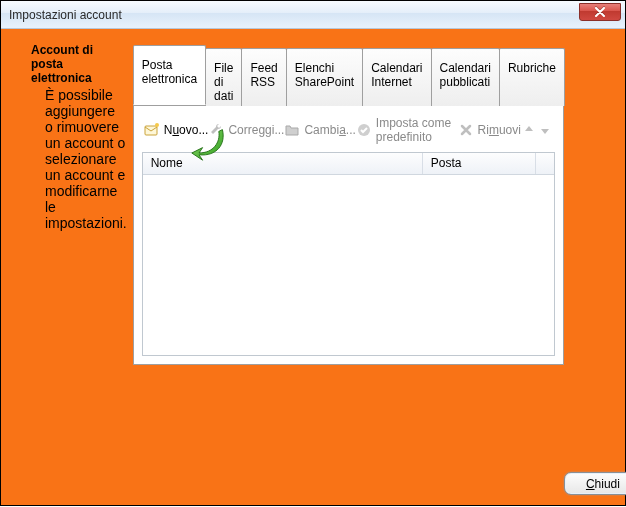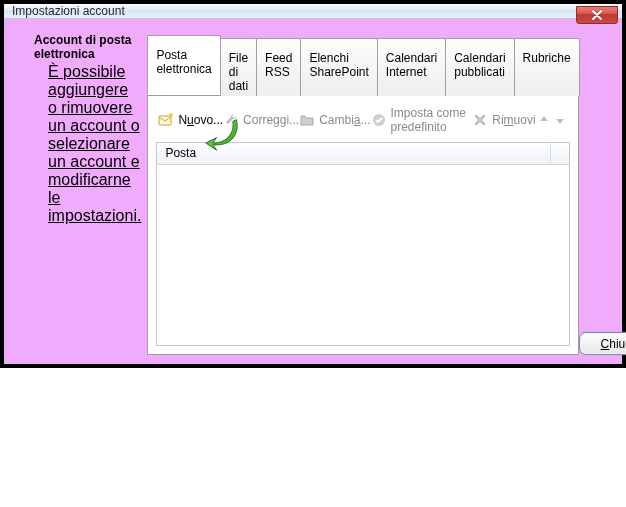--- a/index.html
+++ b/index.html
@@ -7,23 +7,23 @@
   body {
     font-family: "Segoe UI", Tahoma, sans-serif;
     font-size: 12px;
     background: #fff;
     width: 626px;
     height: 507px;
     overflow: hidden;
   }
   .window {
     width: 626px;
-    height: 368px;
-    border: 4px solid #000000;
-    background: #f0abfc;
+    height: 506px;
+    border: 1px solid #000000;
+    background: #f97316;
     display: flex;
     flex-direction: column;
   }
   .titlebar {
     height: 28px;
     background: linear-gradient(to bottom, #f7fbff 0%, #e4eef9 45%, #d6e5f5 46%, #e8f2fc 100%);
     border-bottom: 1px solid #b8c7d8;
     display: flex;
     align-items: center;
     padding: 0 0 0 8px;
@@ -57,24 +57,23 @@
   .heading-block {
     padding: 4px 6px 18px 16px;
   }
   .heading-title {
     font-weight: bold;
     font-size: 12px;
     color: #000;
     margin-bottom: 2px;
   }
   .heading-desc {
-    font-size: 16px;
+    font-size: 14px;
     color: #000;
     padding-left: 14px;
-    text-decoration: underline;
   }
   .tabs-wrap {
     margin-top: 6px;
   }
   .tabstrip {
     display: flex;
     position: relative;
     top: 1px;
     z-index: 2;
   }
@@ -286,20 +285,21 @@
                 <stop offset="100%" stop-color="#2f9e1e"></stop>
               </linearGradient>
             </defs>
             <path d="M32 6 C 34 18, 26 30, 10 30 L14 24 L2 30 L14 38 L10 32 C 30 34, 40 20, 36 4 Z" fill="url(#g1)" stroke="#1f6d12" stroke-width="1"></path>
           </svg>
 
         </div>
 
         <div class="list">
           <div class="list-header">
+            <div class="col col-name"><span>Nome</span></div>
             <div class="col col-type"><span>Posta</span></div>
             <div class="col col-end"></div>
           </div>
           <div class="list-body"></div>
         </div>
 
       </div>
     </div>
 
     <div class="footer">

